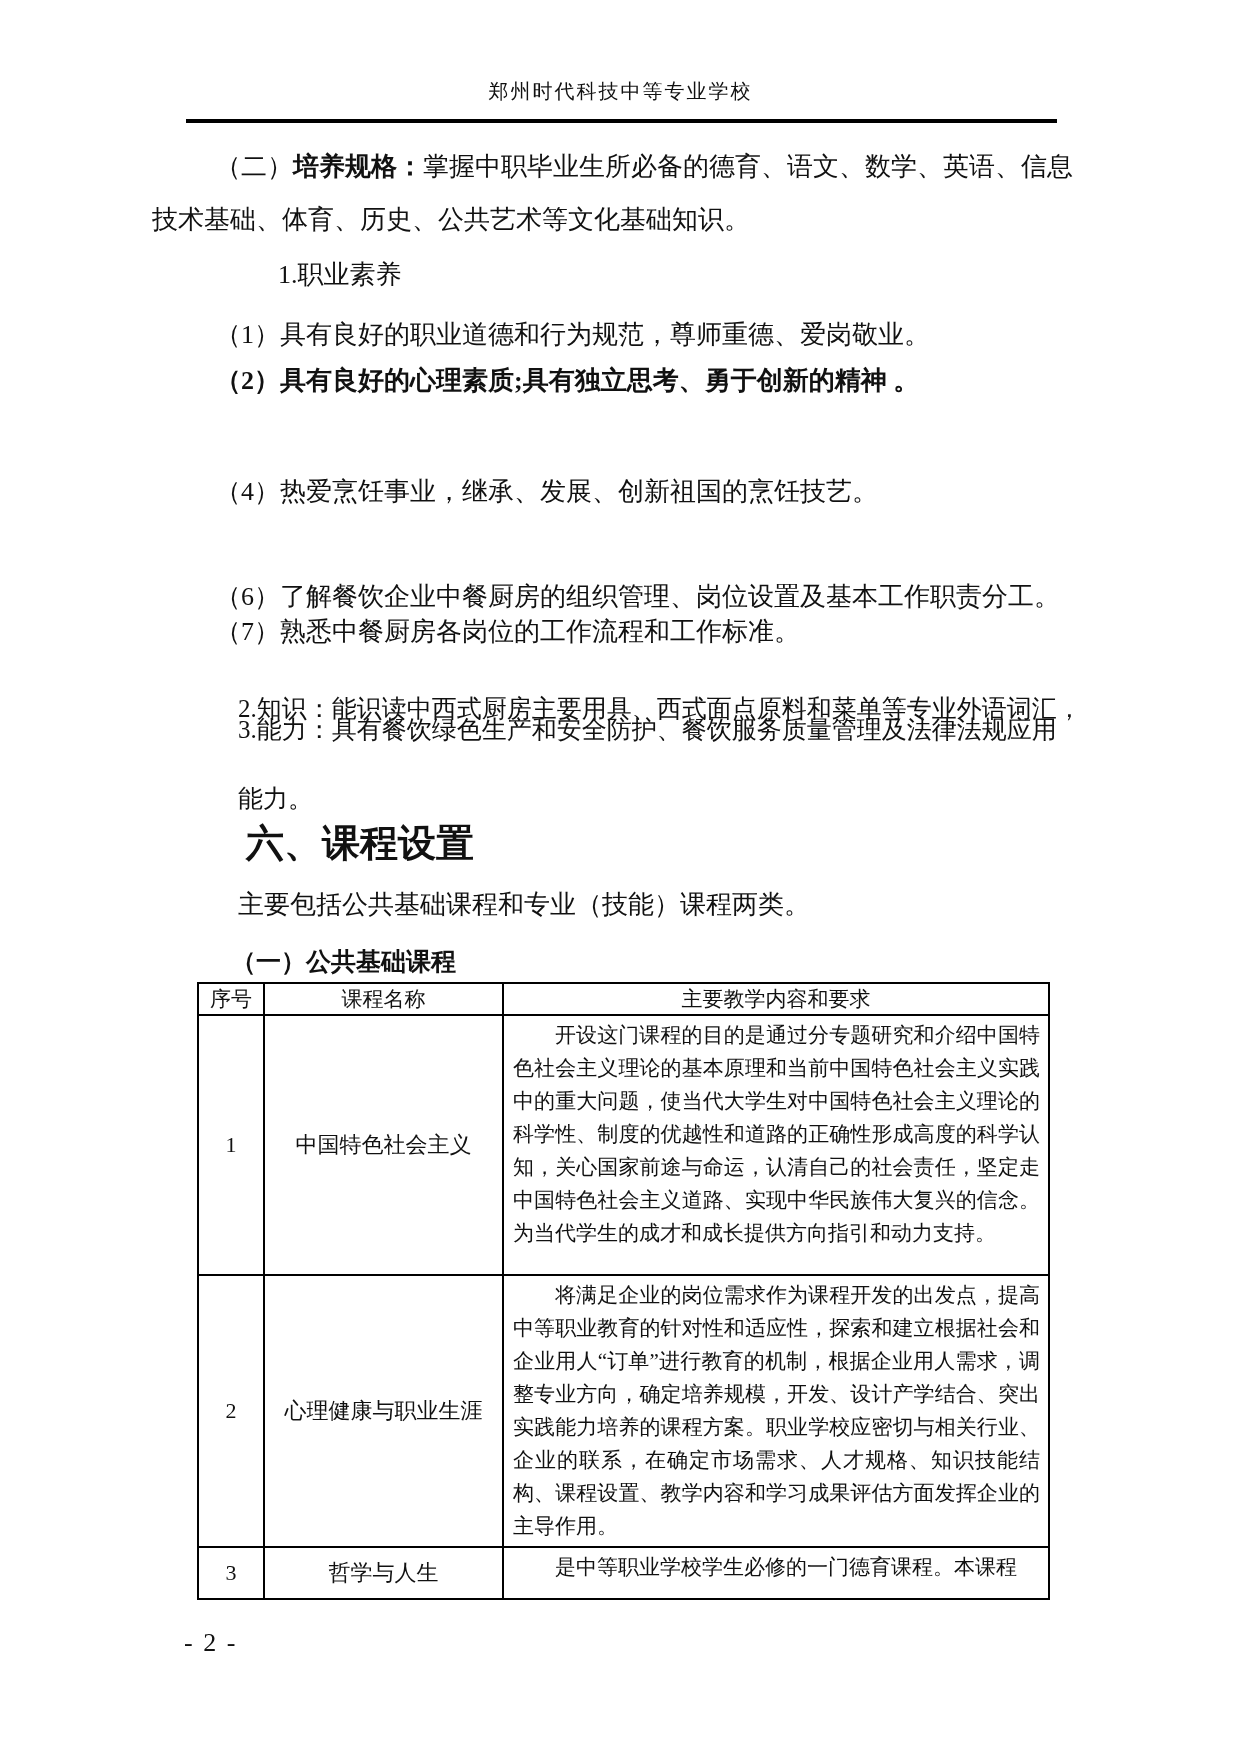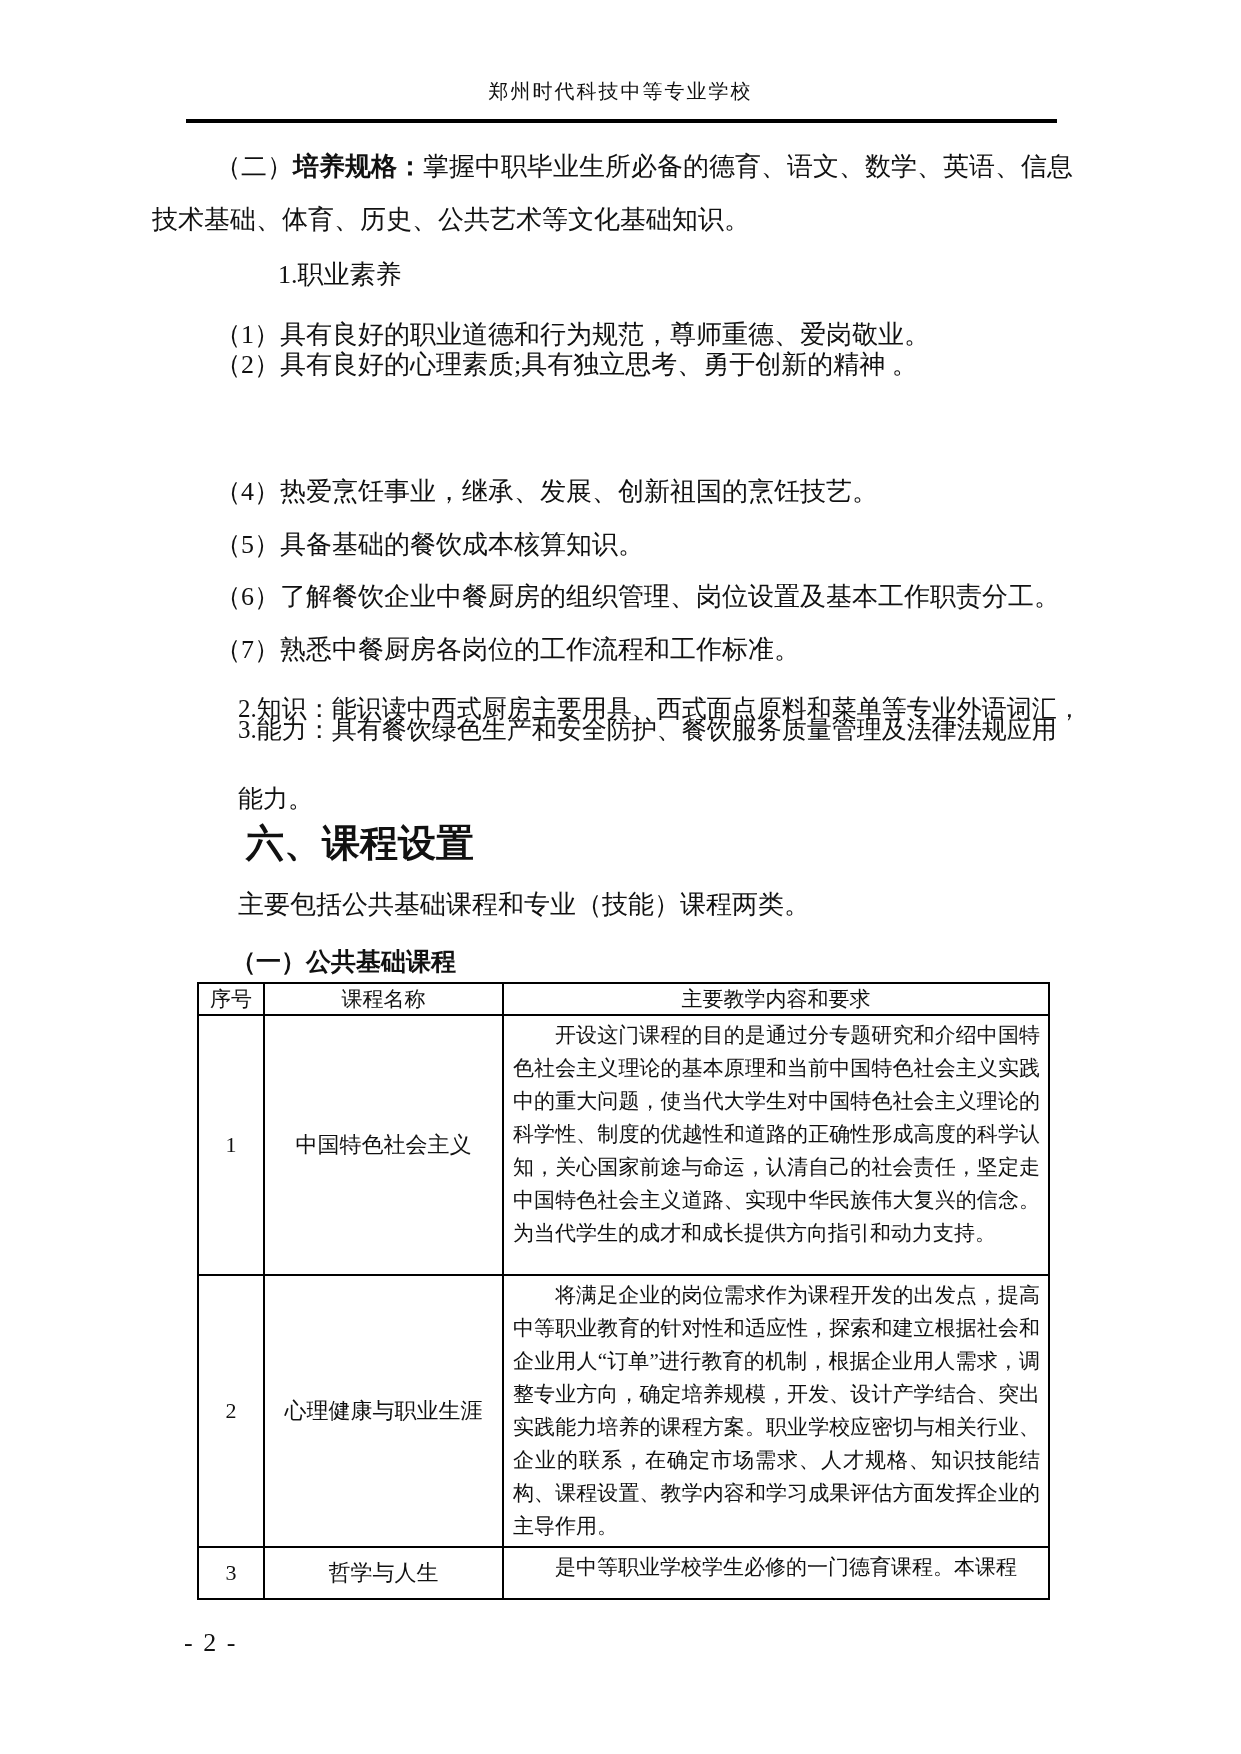--- a/index.html
+++ b/index.html
@@ -72,25 +72,24 @@
 
   <div class="hdr-title">郑州时代科技中等专业学校</div>
   <div class="hdr-rule"></div>
 
   <div class="ln" style="top:150px; left:215px;"><span>（二）</span><span class="b">培养规格：</span><span>掌握中职毕业生所必备的德育、语文、数学、英语、信息</span></div>
   <div class="ln" style="top:203px; left:152px;">技术基础、体育、历史、公共艺术等文化基础知识。</div>
 
   <div class="ln" style="top:258px; left:278px;">1.职业素养</div>
 
   <div class="ln" style="top:318px; left:215px;">（1）具有良好的职业道德和行为规范，尊师重德、爱岗敬业。</div>
-  <div class="ln" style="top:348px; left:215px;">（2）具有良好的心理素质;具有独立思考、勇于创新的精神 。</div>
+  <div class="ln" style="top:364px; left:215px;font-weight:bold;">（2）具有良好的心理素质;具有独立思考、勇于创新的精神 。</div>
   <div class="ln" style="top:475px; left:215px;">（4）热爱烹饪事业，继承、发展、创新祖国的烹饪技艺。</div>
-  <div class="ln" style="top:528px; left:215px;">（5）具备基础的餐饮成本核算知识。</div>
   <div class="ln" style="top:580px; left:215px;">（6）了解餐饮企业中餐厨房的组织管理、岗位设置及基本工作职责分工。</div>
-  <div class="ln" style="top:633px; left:215px;">（7）熟悉中餐厨房各岗位的工作流程和工作标准。</div>
+  <div class="ln" style="top:615px; left:215px;">（7）熟悉中餐厨房各岗位的工作流程和工作标准。</div>
 
   <div class="ln sm" style="top:692px; left:238px;">2.知识：能识读中西式厨房主要用具、西式面点原料和菜单等专业外语词汇，</div>
   <div class="ln sm" style="top:713px; left:238px;">3.能力：具有餐饮绿色生产和安全防护、餐饮服务质量管理及法律法规应用</div>
   <div class="ln sm" style="top:782px; left:238px;">能力。</div>
 
   <div class="ln heading-main" style="top:826px; left:246px;">六、课程设置</div>
   <div class="ln" style="top:888px; left:238px;">主要包括公共基础课程和专业（技能）课程两类。</div>
   <div class="ln heading-sub" style="top:944px; left:231px;">（一）公共基础课程</div>
 
   <table class="courses">

